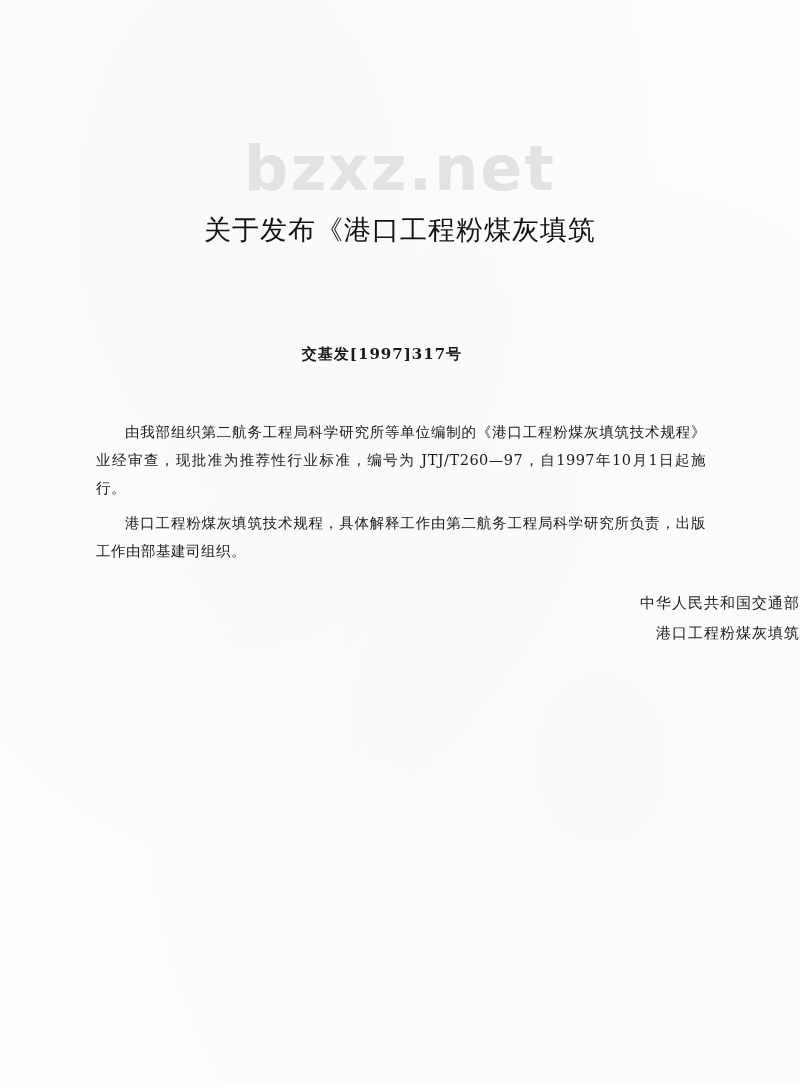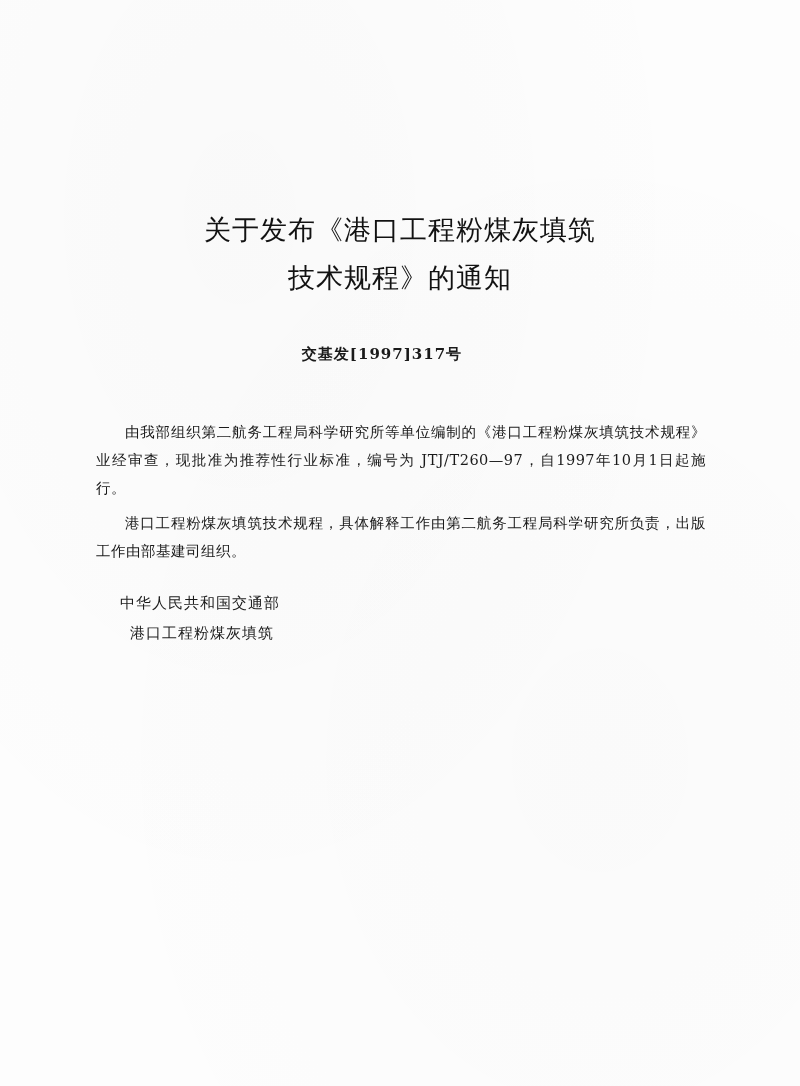--- a/index.html
+++ b/index.html
@@ -89,44 +89,44 @@
     text-indent: 2em;
     letter-spacing: 0.5px;
     color: #1a1a1a;
   }
 
   .signature {
     position: absolute;
     top: 588px;
     left: 0;
     width: 800px;
-    text-align: left;
+    text-align: right;
     padding-left: 120px;
     box-sizing: border-box;
   }
   .signature div {
     font-size: 15px;
     line-height: 30px;
     letter-spacing: 1px;
     color: #1a1a1a;
   }
   .signature .date {
     padding-left: 10px;
   }
 </style>
 </head>
 <body>
 
 <div class="page">
   <div class="paper-tone"></div>
 
+  <div class="watermark">bzxz.net</div>
 
   <div class="doc-title">
     <span class="line1">关于发布《港口工程粉煤灰填筑</span>
-    <span class="line2">技术规程》的通知</span>
   </div>
 
   <div class="doc-number">交基发[1997]317号</div>
 
   <div class="body-block">
     <p>由我部组织第二航务工程局科学研究所等单位编制的《港口工程粉煤灰填筑技术规程》业经审查，现批准为推荐性行业标准，编号为 JTJ/T260—97，自1997年10月1日起施行。</p>
     <p>港口工程粉煤灰填筑技术规程，具体解释工作由第二航务工程局科学研究所负责，出版工作由部基建司组织。</p>
   </div>
 
   <div class="signature">

